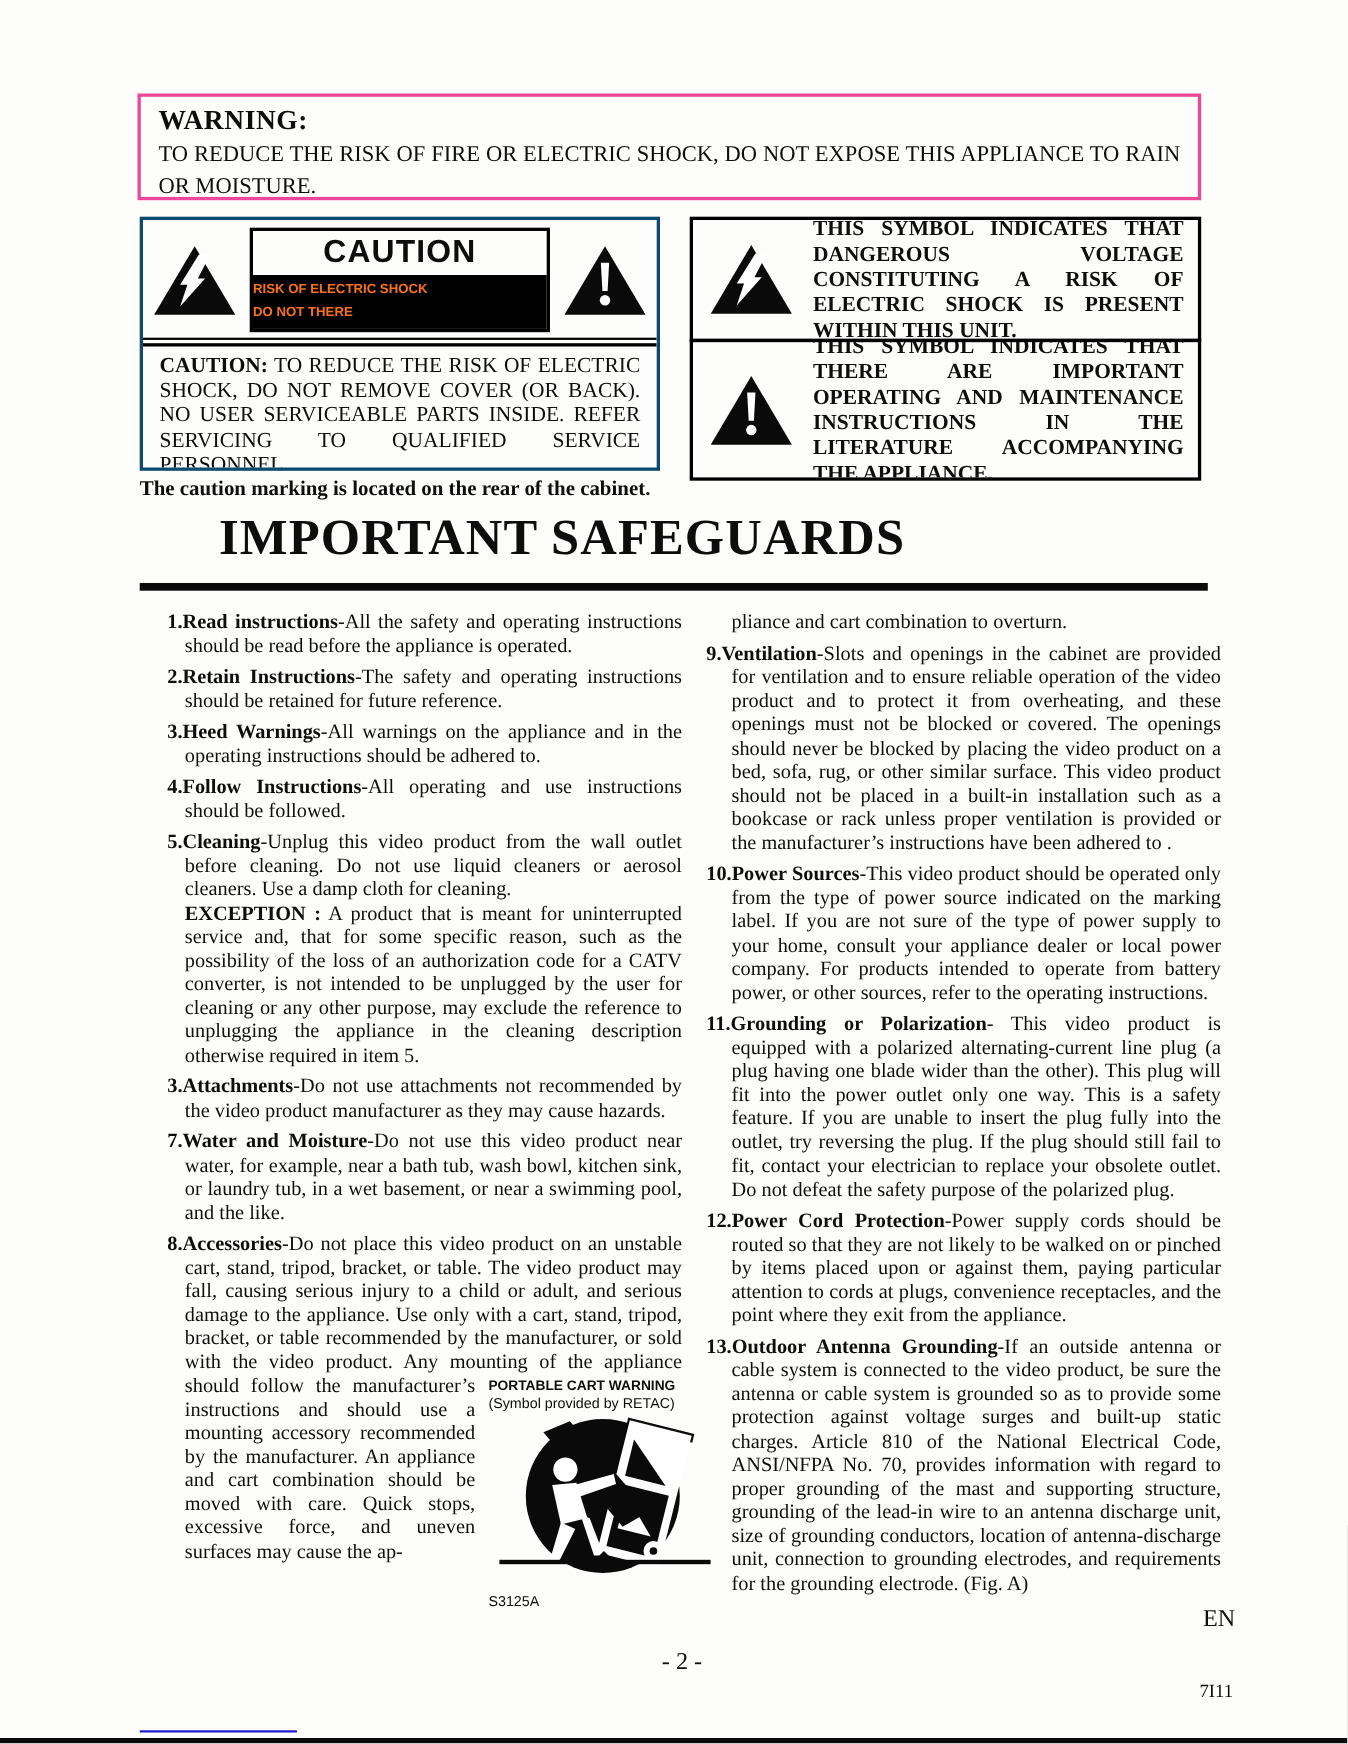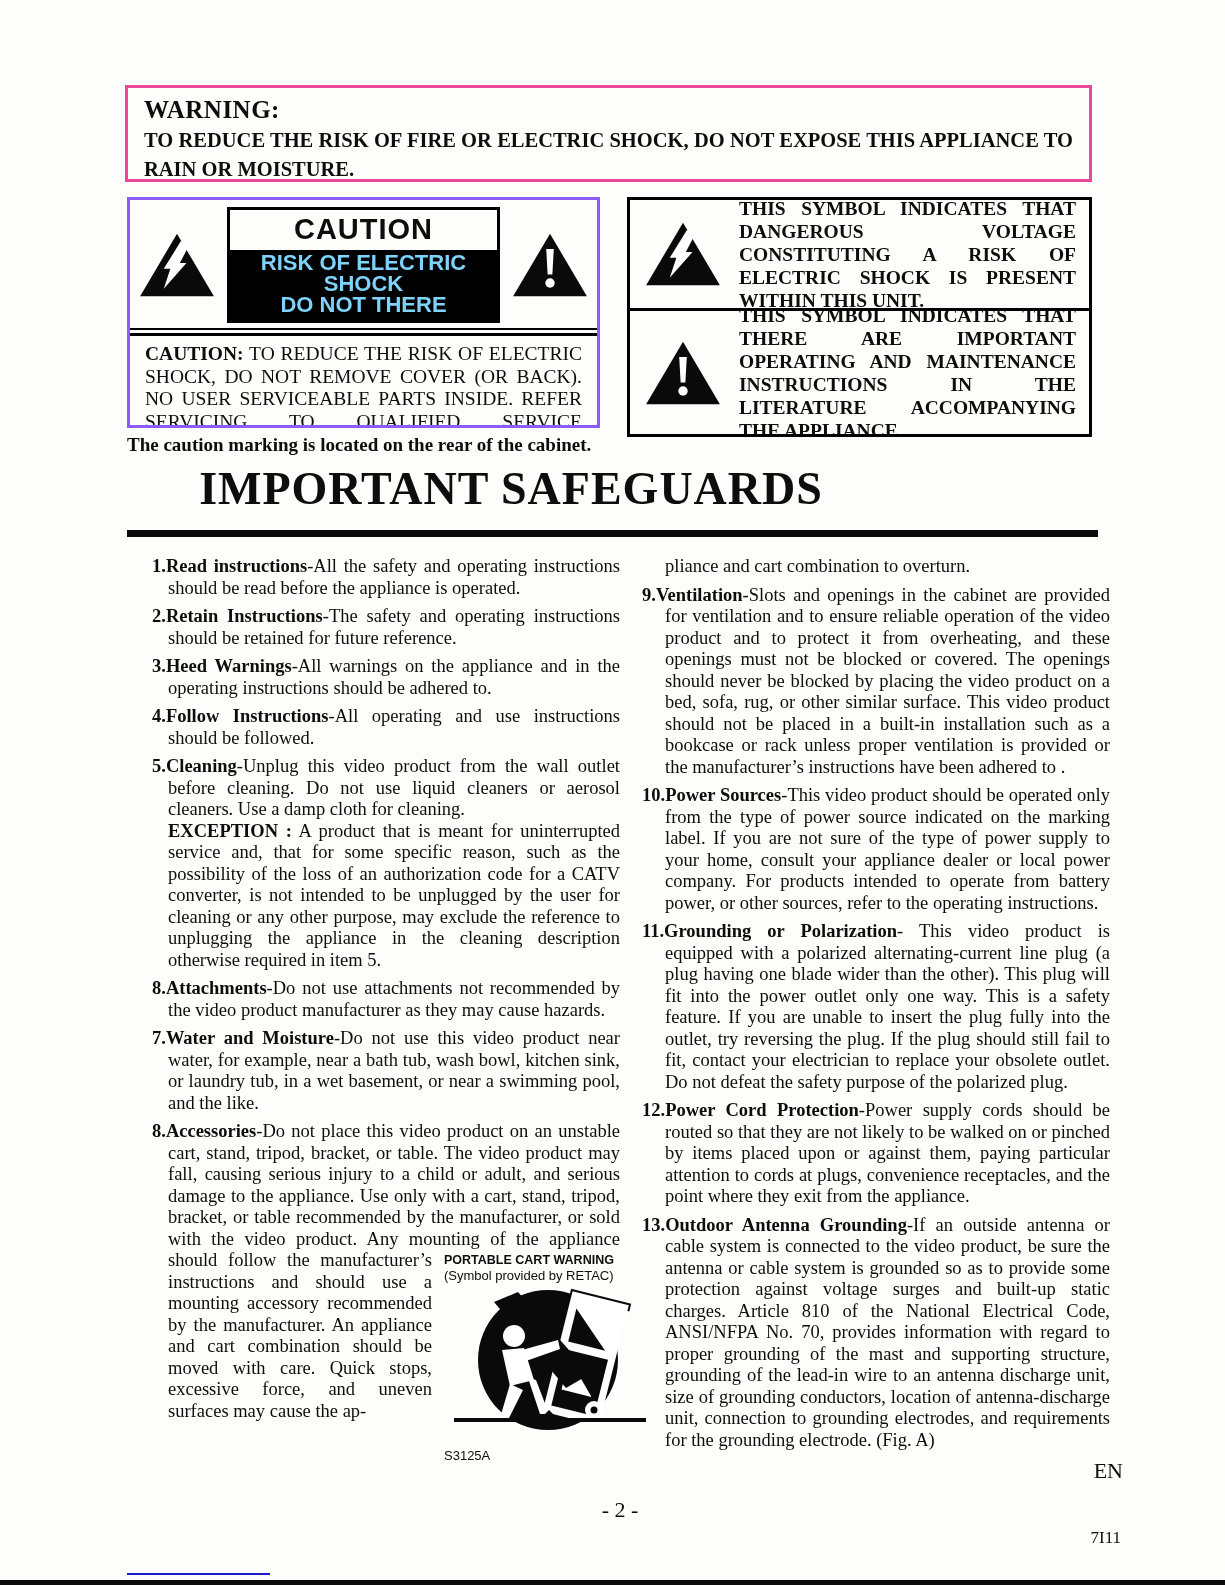--- a/index.html
+++ b/index.html
@@ -3,32 +3,32 @@
 <meta charset="utf-8">
 <style>
   html,body{margin:0;padding:0;background:#d9d9d9;}
   .page{position:relative;width:1225px;height:1585px;background:#fdfdfb;overflow:hidden;
         font-family:"Liberation Serif",serif;color:#0d0d0d;margin:0 auto;}
 
   
   .warning-box{position:absolute;left:125px;top:85px;width:967px;height:97px;
                border:3px solid #ec4899;box-sizing:border-box;padding:8px 16px 0;overflow:hidden;}
   .warning-title{font-size:25px;font-weight:bold;letter-spacing:.5px;}
-  .warning-body{font-size:20.5px;line-height:29px;text-align:justify;margin-top:2px;font-weight:bold;}
+  .warning-body{font-size:20.5px;line-height:29px;text-align:justify;margin-top:2px;}
 
   
   .caution-box{position:absolute;left:127px;top:197px;width:473px;height:231px;
-               border:3px solid #8b5cf6;box-sizing:border-box;overflow:hidden;}
+               border:3px solid #0c4a6e;box-sizing:border-box;overflow:hidden;}
   .caution-top{display:flex;align-items:center;padding:7px 7px 5px;}
   .tri-svg{width:80px;height:70px;flex:none;}
   .caution-label{flex:1;border:3px solid #000;margin:0 10px;}
   .caution-label-top{font-family:"Liberation Sans",sans-serif;font-weight:bold;font-size:29px;
                      text-align:center;padding:3px 0 4px;letter-spacing:1px;}
-  .caution-label-bottom{background:#000;color:#7dd3fc;font-family:"Liberation Sans",sans-serif;
-                        font-weight:bold;font-size:22px;line-height:21px;text-align:center;padding:2px 0 5px;}
+  .caution-label-bottom{background:#000;color:#f97316;font-family:"Liberation Sans",sans-serif;
+                        font-weight:bold;font-size:12px;line-height:21px;padding:2px 0 5px;}
   .caution-divider{height:3px;border-top:2px solid #000;border-bottom:3px solid #000;}
   .caution-body{font-size:19.5px;line-height:22.5px;text-align:justify;padding:7px 15px 0;margin:0;}
 
   .caution-note{position:absolute;left:127px;top:434px;font-size:19px;font-weight:bold;}
 
   
   .symbol-box{position:absolute;left:627px;width:465px;border:3px solid #000;box-sizing:border-box;
               display:flex;align-items:center;padding:6px 13px;overflow:hidden;}
   .symbol-box .tri-svg{margin-right:16px;}
   .symbol-text{font-size:19.5px;line-height:23px;text-align:justify;font-weight:bold;}
@@ -119,21 +119,21 @@
   <div class="sg-title">IMPORTANT SAFEGUARDS</div>
   <div class="sg-rule"></div>
 
   <div class="columns">
     <div class="col col-left" id="col-left">
         <div class="sg-item"><b class="sg-term">1.Read instructions</b>-All the safety and operating instructions should be read before the appliance is operated.</div>
         <div class="sg-item"><b class="sg-term">2.Retain Instructions</b>-The safety and operating instructions should be retained for future reference.</div>
         <div class="sg-item"><b class="sg-term">3.Heed Warnings</b>-All warnings on the appliance and in the operating instructions should be adhered to.</div>
         <div class="sg-item"><b class="sg-term">4.Follow Instructions</b>-All operating and use instructions should be followed.</div>
         <div class="sg-item"><b class="sg-term">5.Cleaning</b>-Unplug this video product from the wall outlet before cleaning. Do not use liquid cleaners or aerosol cleaners. Use a damp cloth for cleaning.<div class="sg-extra"><b class="sg-term">EXCEPTION :</b> A product that is meant for uninterrupted service and, that for some specific reason, such as the possibility of the loss of an authorization code for a CATV converter, is not intended to be unplugged by the user for cleaning or any other purpose, may exclude the reference to unplugging the appliance in the cleaning description otherwise required in item 5.</div></div>
-        <div class="sg-item"><b class="sg-term">8.Attachments</b>-Do not use attachments not recommended by the video product manufacturer as they may cause hazards.</div>
+        <div class="sg-item"><b class="sg-term">3.Attachments</b>-Do not use attachments not recommended by the video product manufacturer as they may cause hazards.</div>
         <div class="sg-item"><b class="sg-term">7.Water and Moisture</b>-Do not use this video product near water, for example, near a bath tub, wash bowl, kitchen sink, or laundry tub, in a wet basement, or near a swimming pool, and the like.</div>
         <div class="sg-item"><b class="sg-term">8.Accessories</b>-Do not place this video product on an unstable cart, stand, tripod, bracket, or table. The video product may fall, causing serious injury to a child or adult, and serious damage to the appliance. Use only with a cart, stand, tripod, bracket, or table recommended by the manufacturer, or sold with the video product. Any mounting of the appliance should follow the manufacturer’s 
   <span class="cart-figure">
     <span class="cart-title">PORTABLE CART WARNING</span>
     <span class="cart-subtitle">(Symbol provided by RETAC)</span>
     <svg class="cart-svg" viewBox="0 0 212 158" xmlns="http://www.w3.org/2000/svg">
       <circle cx="104" cy="74" r="70" fill="#0a0a0a"></circle>
       <g transform="rotate(14 140 75)">
         <rect x="110" y="8" width="62" height="8" fill="#0a0a0a"></rect>
         <rect x="112" y="10" width="58" height="124" fill="#fff"></rect>

